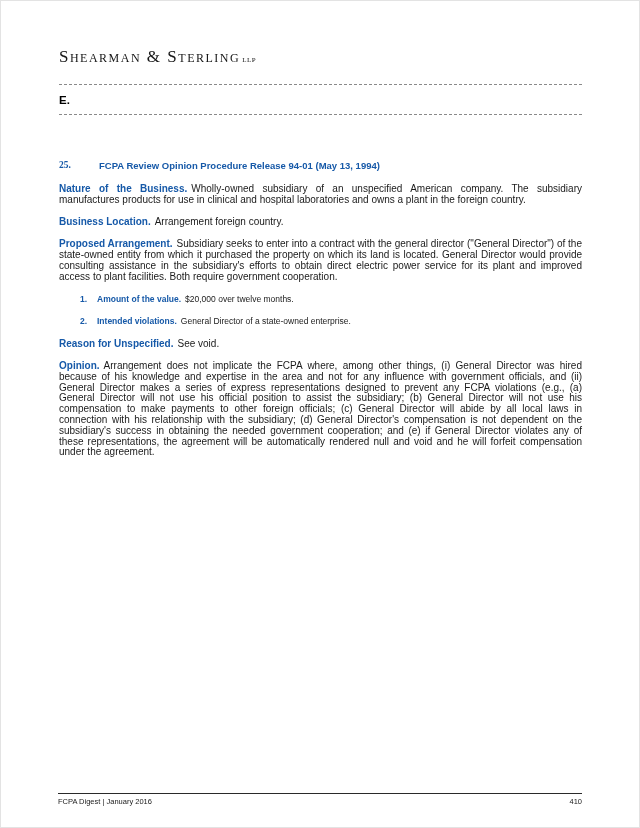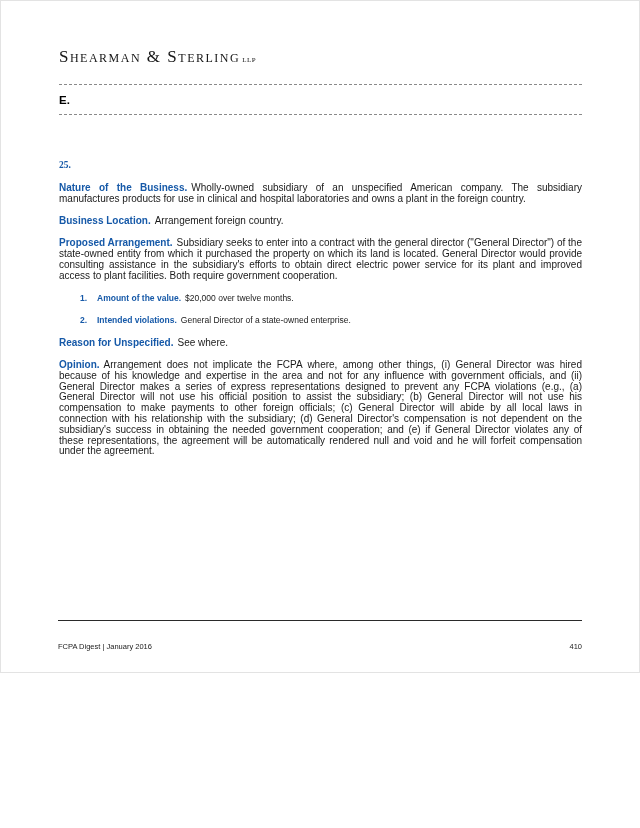--- a/index.html
+++ b/index.html
@@ -7,21 +7,21 @@
     padding: 0;
     background: #ffffff;
   }
   body {
     font-family: "Liberation Sans", sans-serif;
     color: #1a1a1a;
   }
   .page {
     position: relative;
     width: 640px;
-    height: 673px;
+    height: 828px;
     box-sizing: border-box;
     background: #ffffff;
     border: 1px solid #e3e3e3;
     overflow: hidden;
   }
   .content {
     padding: 46px 57px 0 58px;
   }
   
   .logo {
@@ -91,21 +91,21 @@
     font-weight: bold;
   }
   .li-body { text-align: right; }
   
   .footer {
     position: absolute;
     left: 57px;
     right: 57px;
     bottom: 21px;
     border-top: 1px solid #2a2a2a;
-    padding-top: 21px;
+    padding-top: 3px;
     display: flex;
     justify-content: space-between;
     font-size: 7.5px;
     color: #1a1a1a;
   }
 </style>
 </head>
 <body>
 
 <div class="page">
@@ -118,20 +118,21 @@
     <hr class="divider div1">
 
     <div class="sec-heading">
       <span class="sec-num">E.</span>
     </div>
 
     <hr class="divider div2">
 
     <div class="rel-heading">
       <span class="rel-num">25.</span>
+      <span class="rel-title">FCPA Review Opinion Procedure Release 94-01 (May 13, 1994)</span>
     </div>
 
     <p class="para">
       <span class="lbl">Nature of the Business.</span><span>Wholly-owned subsidiary of an unspecified American company.  The subsidiary manufactures products for use in clinical and hospital laboratories and owns a plant in the foreign country.</span>
     </p>
 
     <p class="para">
       <span class="lbl">Business Location.</span><span>Arrangement foreign country.</span>
     </p>
 
@@ -147,21 +148,21 @@
     </div>
 
     <div class="list-item">
       <span class="li-num">2.</span>
       <span class="li-body">
         <span class="lbl">Intended violations.</span><span>General Director of a state-owned enterprise.</span>
       </span>
     </div>
 
     <p class="para">
-      <span class="lbl">Reason for Unspecified.</span><span>See where.</span>
+      <span class="lbl">Reason for Unspecified.</span><span>See void.</span>
     </p>
 
     <p class="para">
       <span class="lbl">Opinion.</span><span>Arrangement does not implicate the FCPA where, among other things, (i) General Director was hired because of his knowledge and expertise in the area and not for any influence with government officials, and (ii) General Director makes a series of express representations designed to prevent any FCPA violations (e.g., (a) General Director will not use his official position to assist the subsidiary; (b) General Director will not use his compensation to make payments to other foreign officials; (c) General Director will abide by all local laws in connection with his relationship with the subsidiary; (d) General Director's compensation is not dependent on the subsidiary's success in obtaining the needed government cooperation; and (e) if General Director violates any of these representations, the agreement will be automatically rendered null and void and he will forfeit compensation under the agreement.</span>
     </p>
 
   </div>
 
   <div class="footer">
     <span>FCPA Digest | January 2016</span>

